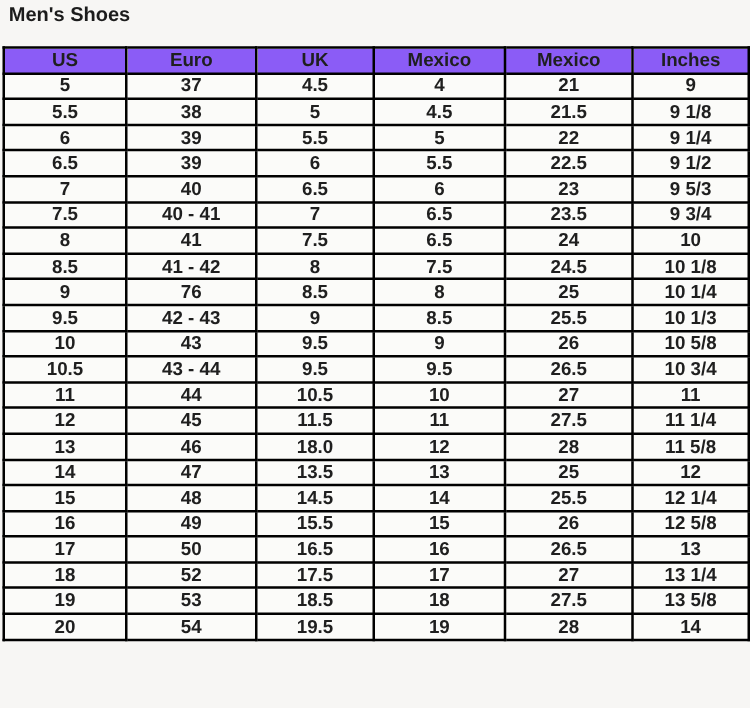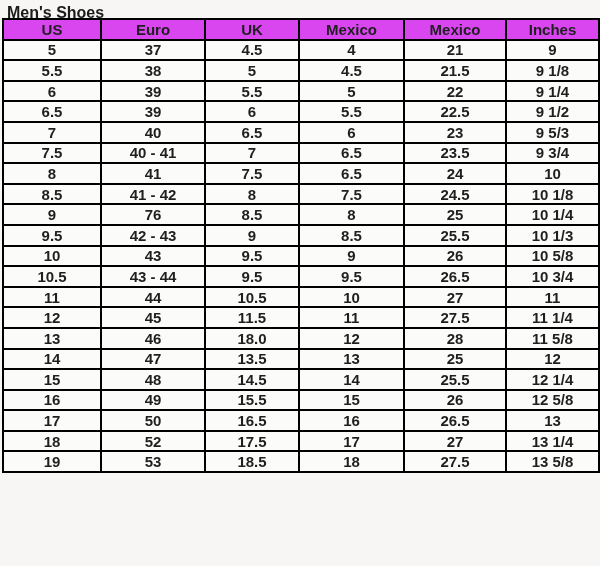--- a/index.html
+++ b/index.html
@@ -10,21 +10,21 @@
     height: 566px;
     background: #f7f6f4;
     font-family: "Liberation Sans", sans-serif;
     overflow: hidden;
   }
   .page-title {
     font-size: 16px;
     font-weight: bold;
     color: #1c1c1c;
     padding: 3px 0 2px 7px;
-    height: 18px;
+    height: 37px;
     line-height: 19px;
   }
   table.size-table {
     border-collapse: collapse;
     table-layout: fixed;
     margin-left: 2px;
     width: 596px;
   }
   table.size-table th,
   table.size-table td {
@@ -34,21 +34,21 @@
     font-weight: bold;
     font-size: 15px;
     color: #1f1f1f;
     height: 20.6px;
     padding: 0;
     line-height: 1;
     white-space: nowrap;
     overflow: hidden;
   }
   table.size-table th {
-    background: #d946ef;
+    background: #8b5cf6;
   }
   table.size-table td {
     background: #fbfbf9;
   }
   col.c-us     { width: 98px; }
   col.c-euro   { width: 104px; }
   col.c-uk     { width: 94px; }
   col.c-mexico { width: 105px; }
   col.c-japan  { width: 102px; }
   col.c-inches { width: 93px; }
@@ -239,14 +239,22 @@
         <td>13 1/4</td>
       </tr>
       <tr>
         <td>19</td>
         <td>53</td>
         <td>18.5</td>
         <td>18</td>
         <td>27.5</td>
         <td>13 5/8</td>
       </tr>
+      <tr>
+        <td>20</td>
+        <td>54</td>
+        <td>19.5</td>
+        <td>19</td>
+        <td>28</td>
+        <td>14</td>
+      </tr>
     </tbody>
 </table>
 
 </body></html>

